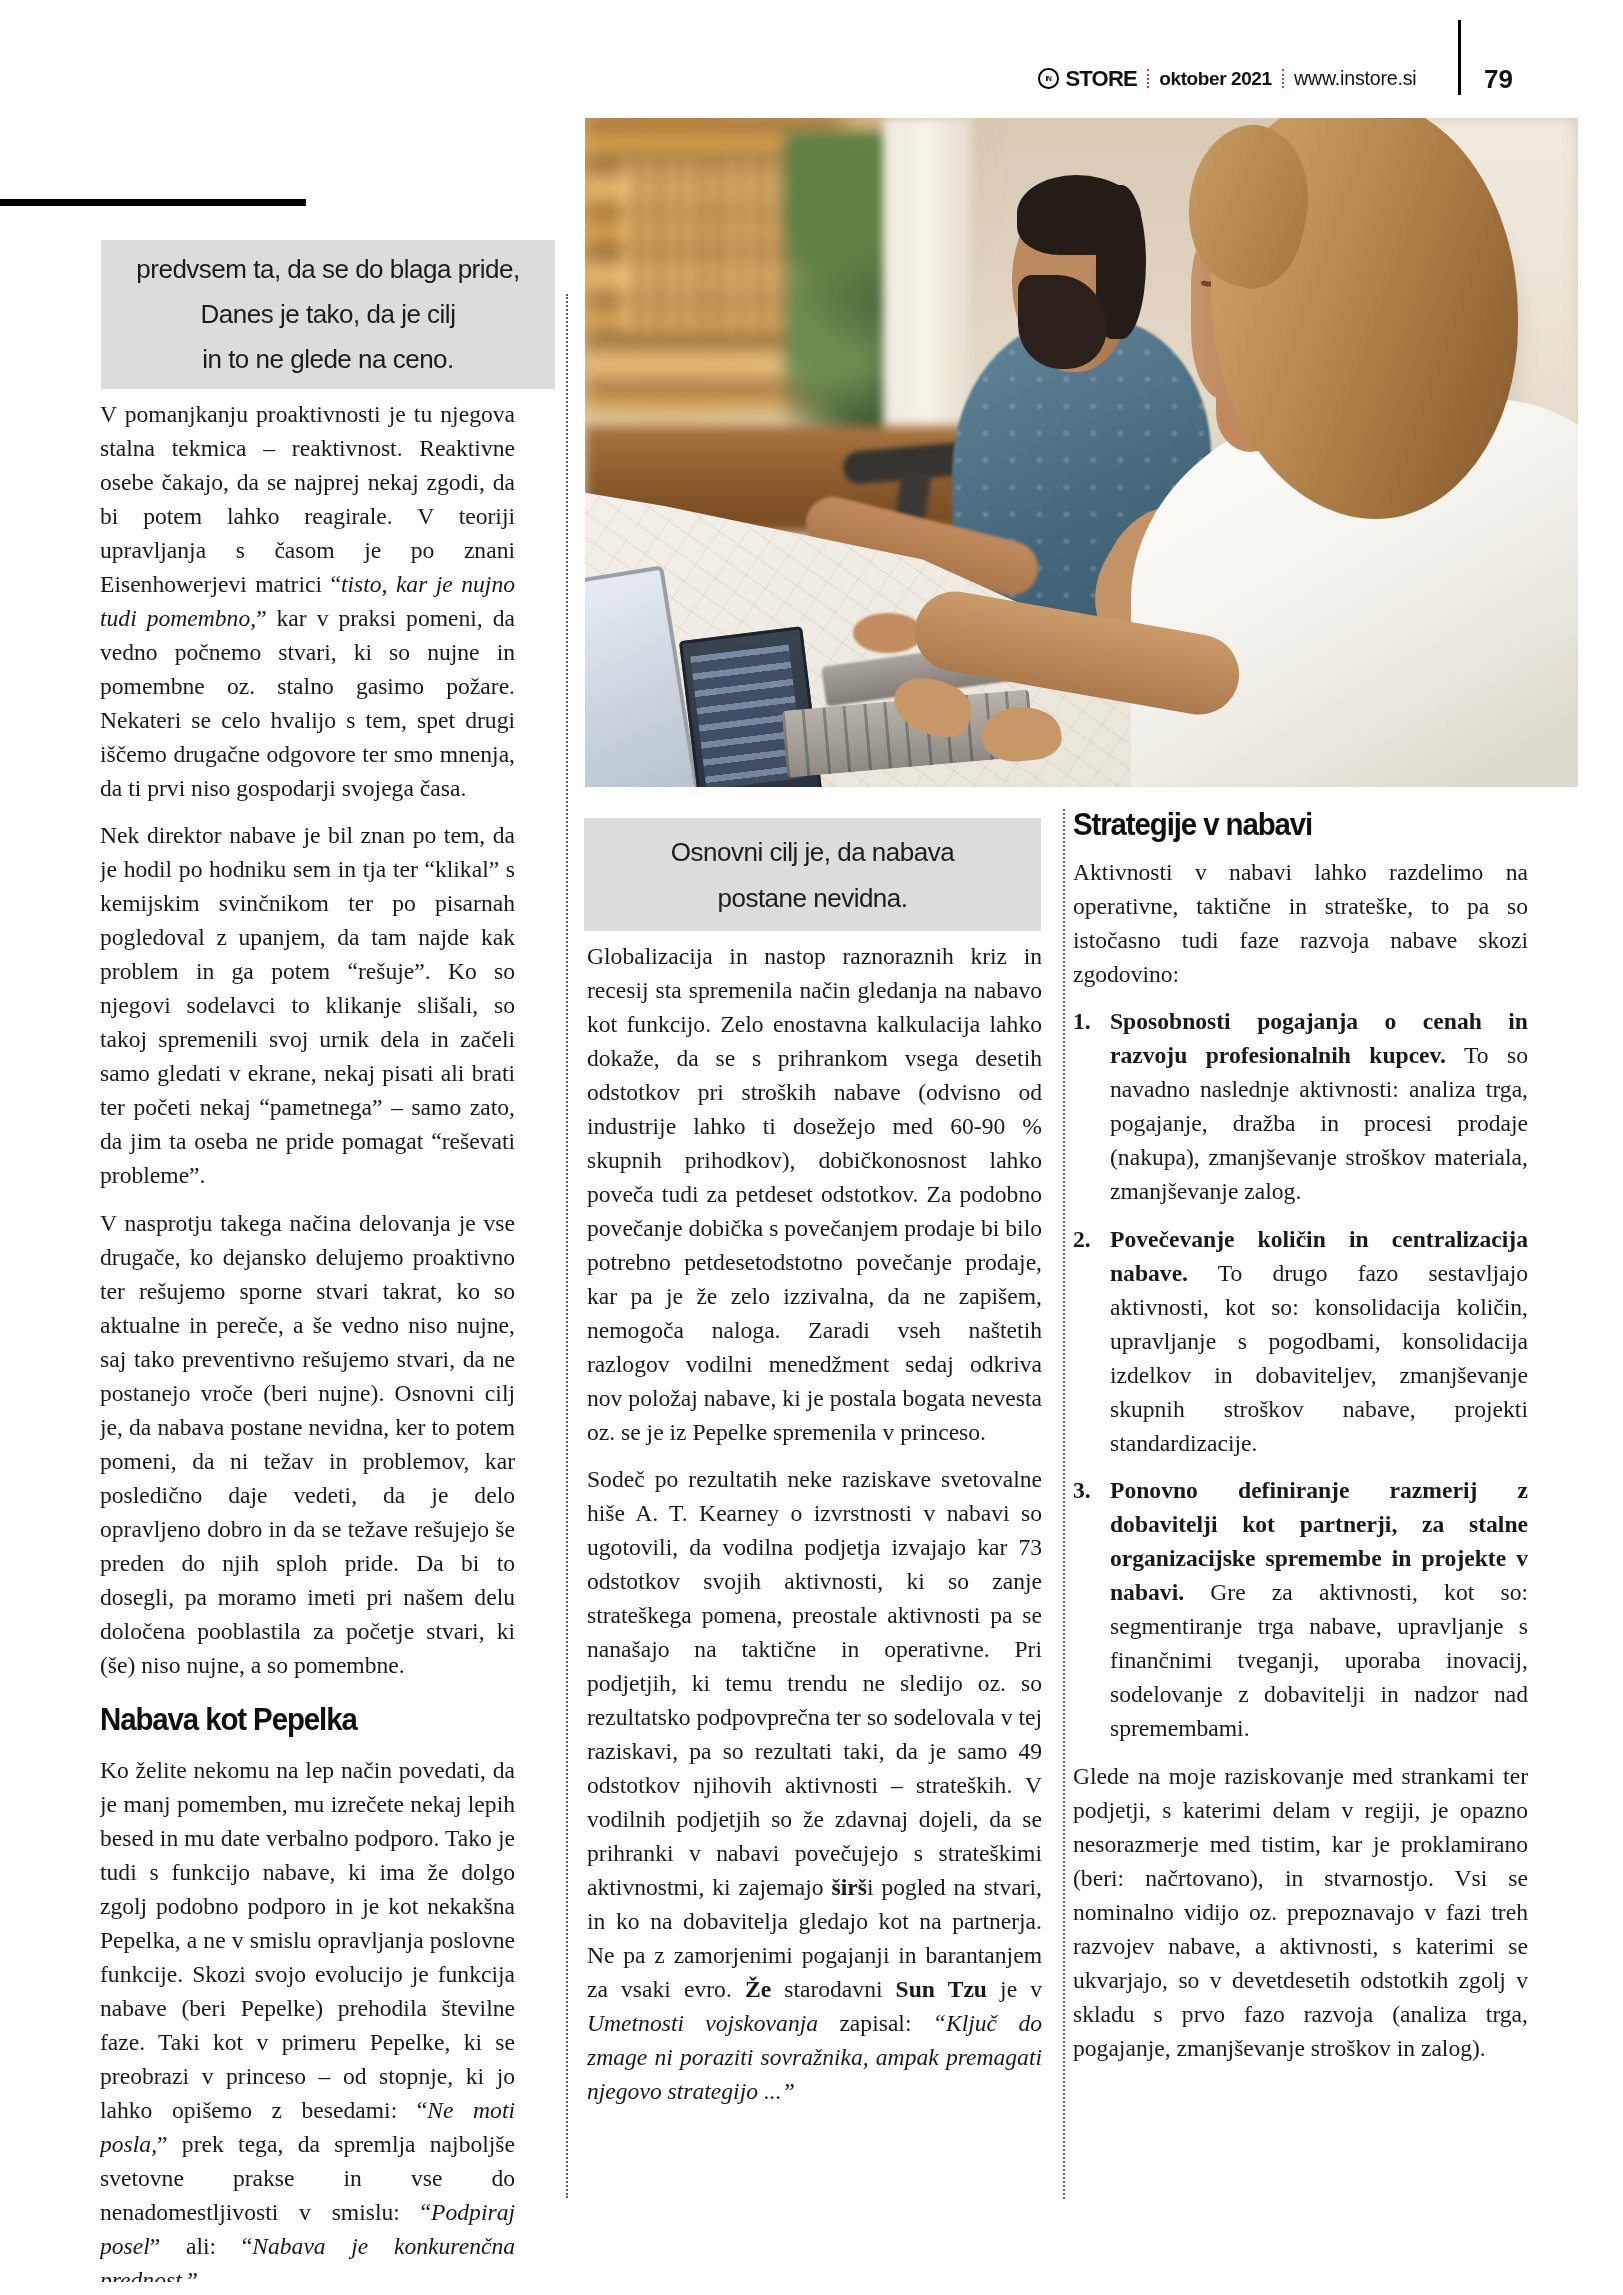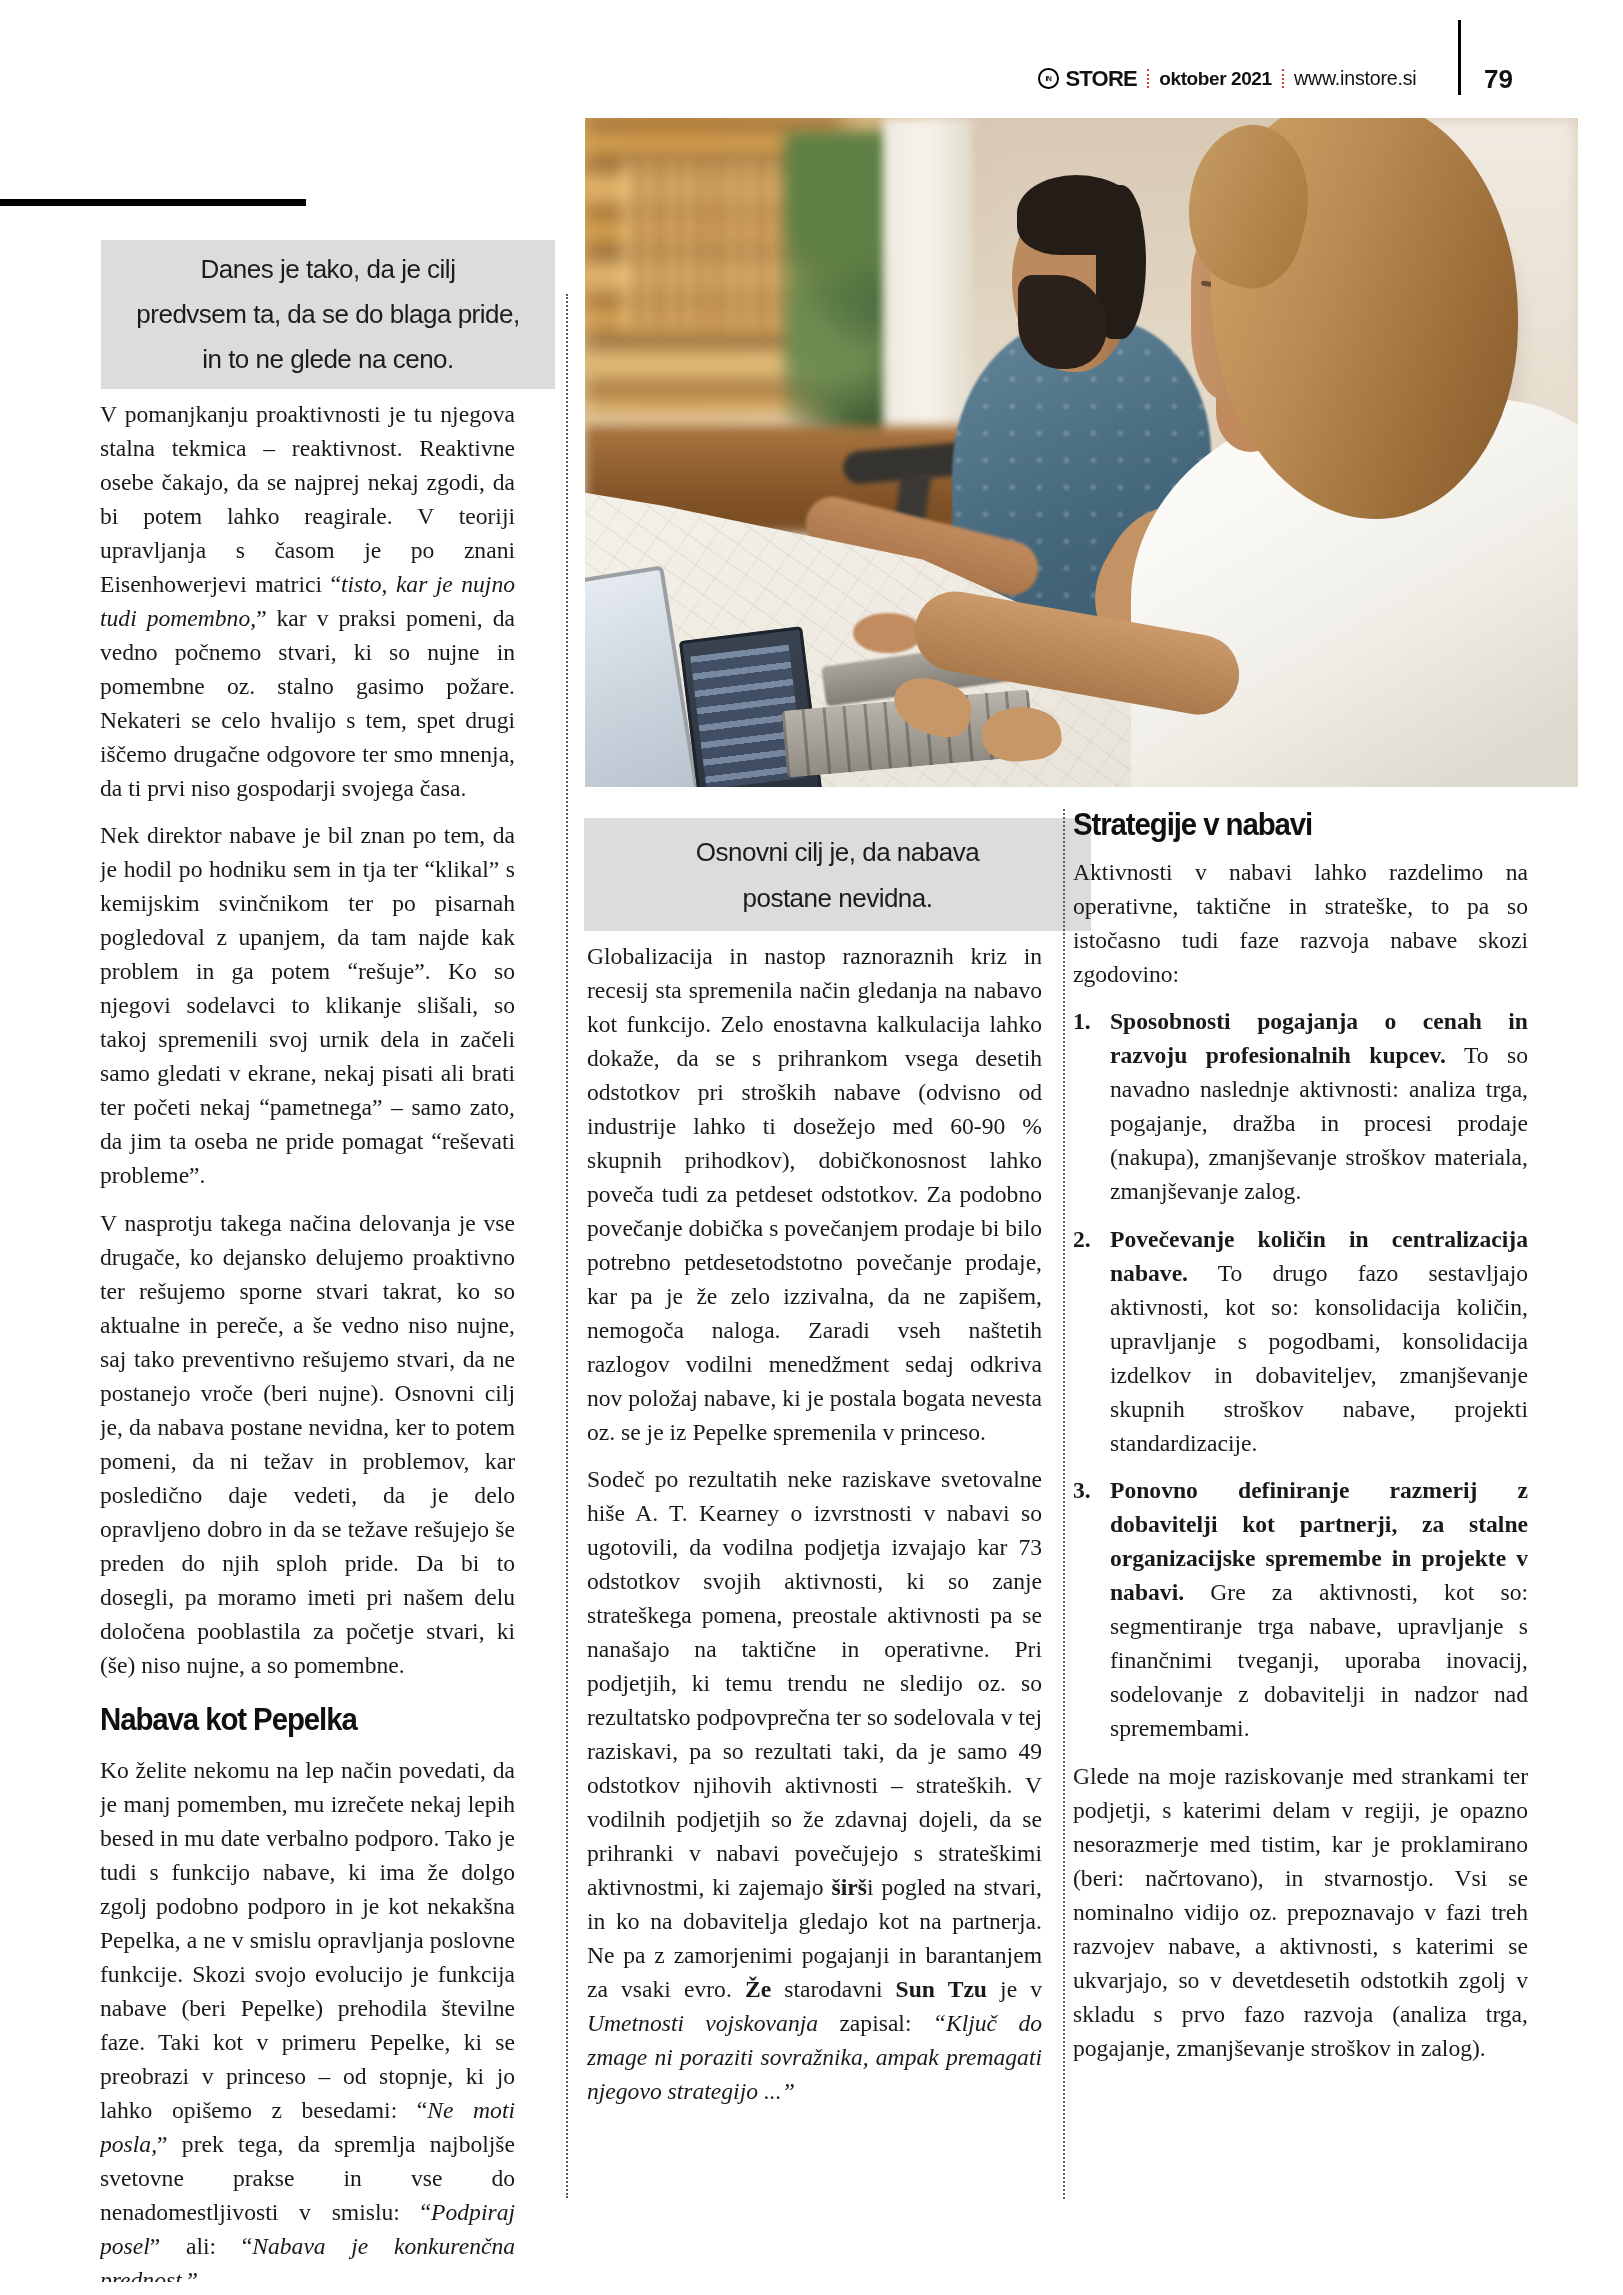--- a/index.html
+++ b/index.html
@@ -20,21 +20,21 @@
   .hdr-page{position:absolute;left:1484px;top:64px;width:79px;
        font-family:"Liberation Sans",sans-serif;font-weight:bold;font-size:26px;color:#111;}
 
   .black-bar{position:absolute;left:0;top:199px;width:306px;height:7px;background:#000;}
 
   
   .quote{position:absolute;background:#dcdcdc;font-family:"Liberation Sans",sans-serif;
          color:#1c1c1c;text-align:center;display:flex;flex-direction:column;justify-content:center;
          letter-spacing:-0.5px;}
   .quote1{left:101px;top:240px;width:454px;height:149px;font-size:26px;line-height:45px;}
-  .quote2{left:584px;top:818px;width:507px;height:113px;font-size:26px;line-height:46px;}
+  .quote2{left:584px;top:818px;width:457px;height:113px;font-size:26px;line-height:46px;}
 
   
   .divider{position:absolute;width:0;border-left:2.4px dotted #5a5a5a;}
   .d1{left:566px;top:294px;height:1904px;}
   .d2{left:1063px;top:809px;height:1390px;}
 
   
   .col{position:absolute;font-size:23.6px;line-height:34px;text-align:justify;max-height:1885px;overflow:hidden;}
   .col1{left:100px;top:397px;width:415px;}
   .col2{left:587px;top:939px;width:455px;max-height:1319px;}
@@ -146,22 +146,22 @@
     <span class="issue">oktober 2021</span>
     <span class="sep"></span>
     <span class="site">www.instore.si</span>
   </div>
   <div class="hdr-rule"></div>
   <div class="hdr-page">79</div>
 
   <div class="black-bar"></div>
 
   <div class="quote quote1">
+      <div>predvsem ta, da se do blaga pride,</div>
       <div>Danes je tako, da je cilj</div>
-      <div>predvsem ta, da se do blaga pride,</div>
       <div>in to ne glede na ceno.</div>
     </div>
   <div class="quote quote2">
       <div>Osnovni cilj je, da nabava</div>
       <div>postane nevidna.</div>
     </div>
 
   <div class="photo">
     <div class="ph ph-warm"></div>
     <div class="ph ph-shelves"></div>

